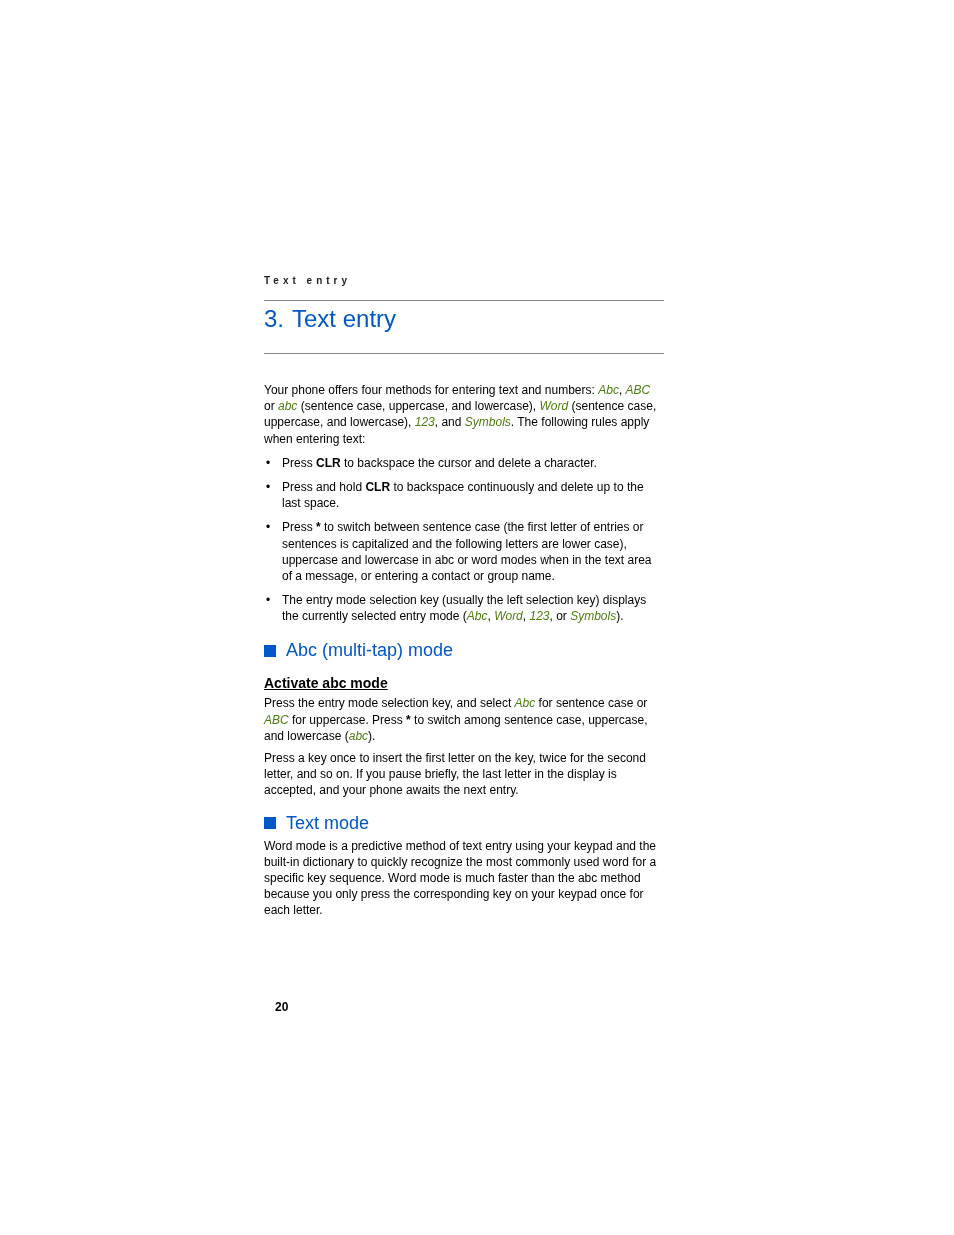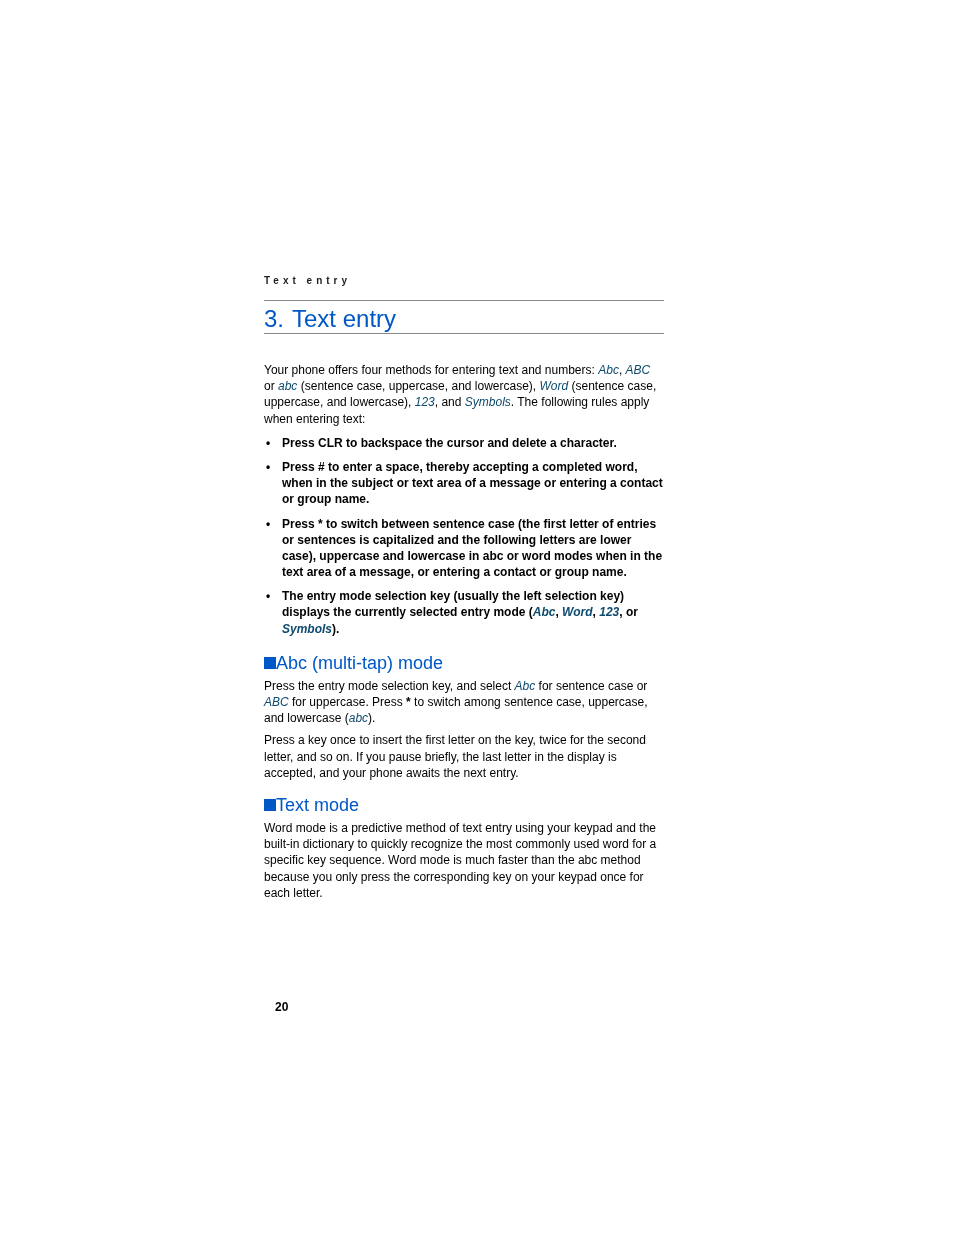--- a/index.html
+++ b/index.html
@@ -24,58 +24,57 @@
     font-weight: bold;
     color: #222;
     margin-bottom: 14px;
   }
   .chapter-title {
     font-size: 24px;
     color: #0057c6;
     font-weight: normal;
     border-top: 1px solid #888;
     border-bottom: 1px solid #888;
-    padding: 4px 0 0 0;
+    padding: 4px 0 20px 0;
     margin: 0 0 28px 0;
   }
   .chapter-num { margin-right: 8px; }
   p {
     font-size: 12px;
     line-height: 1.35;
     margin: 0 0 6px 0;
     color: #000;
   }
-  .em-link { font-style: italic; color: #0c4a6e; }
+  .em-link { font-style: italic; color: #4d7c0f; }
   ul.bullets {
     list-style: none;
     padding: 0 0 0 18px;
     margin: 8px 0 16px 0;
   }
   ul.bullets li {
     font-size: 12px;
     line-height: 1.35;
     margin-bottom: 8px;
     position: relative;
-    font-weight: bold;
   }
   ul.bullets li::before {
     content: "•";
     position: absolute;
     left: -16px;
     top: 0;
     font-size: 12px;
   }
   .section-h {
     color: #0057c6;
     font-size: 18px;
     font-weight: normal;
     margin: 14px 0 4px 0;
     display: flex;
     align-items: center;
-    gap: 0;
+    gap: 10px;
   }
   .square-icon {
     display: inline-block;
     width: 12px;
     height: 12px;
     background: #0057c6;
   }
   .sub-h {
     font-size: 14px;
     font-weight: bold;
@@ -99,30 +98,31 @@
   <h1 class="chapter-title">
     <span class="chapter-num">3.</span><span>Text entry</span>
   </h1>
 
   <p>
     <span>Your phone offers four methods for entering text and numbers: </span><span class="em-link">Abc</span><span>, </span><span class="em-link">ABC</span><span> or </span><span class="em-link">abc</span><span> (sentence case, uppercase, and lowercase), </span><span class="em-link">Word</span><span> (sentence case, uppercase, and lowercase), </span><span class="em-link">123</span><span>, and </span><span class="em-link">Symbols</span><span>. The following rules apply when entering text:</span>
   </p>
 
   <ul class="bullets">
     <li><span>Press </span><b>CLR</b><span> to backspace the cursor and delete a character.</span></li>
-    <li><span>Press </span><b>#</b><span> to enter a space, thereby accepting a completed word, when in the subject or text area of a message or entering a contact or group name.</span></li>
+    <li><span>Press and hold </span><b>CLR</b><span> to backspace continuously and delete up to the last space.</span></li>
     <li><span>Press </span><b>*</b><span> to switch between sentence case (the first letter of entries or sentences is capitalized and the following letters are lower case), uppercase and lowercase in abc or word modes when in the text area of a message, or entering a contact or group name.</span></li>
     <li><span>The entry mode selection key (usually the left selection key) displays the currently selected entry mode (</span><span class="em-link">Abc</span><span>, </span><span class="em-link">Word</span><span>, </span><span class="em-link">123</span><span>, or </span><span class="em-link">Symbols</span><span>).</span></li>
   </ul>
 
   <div class="section-h">
     <span class="square-icon"></span>
     <span>Abc (multi-tap) mode</span>
   </div>
 
+  <div class="sub-h">Activate abc mode</div>
   <p>
     <span>Press the entry mode selection key, and select </span><span class="em-link">Abc</span><span> for sentence case or </span><span class="em-link">ABC</span><span> for uppercase. Press </span><b>*</b><span> to switch among sentence case, uppercase, and lowercase (</span><span class="em-link">abc</span><span>).</span>
   </p>
 
   <p>Press a key once to insert the first letter on the key, twice for the second letter, and so on. If you pause briefly, the last letter in the display is accepted, and your phone awaits the next entry.</p>
 
   <div class="section-h">
     <span class="square-icon"></span>
     <span>Text mode</span>
   </div>

